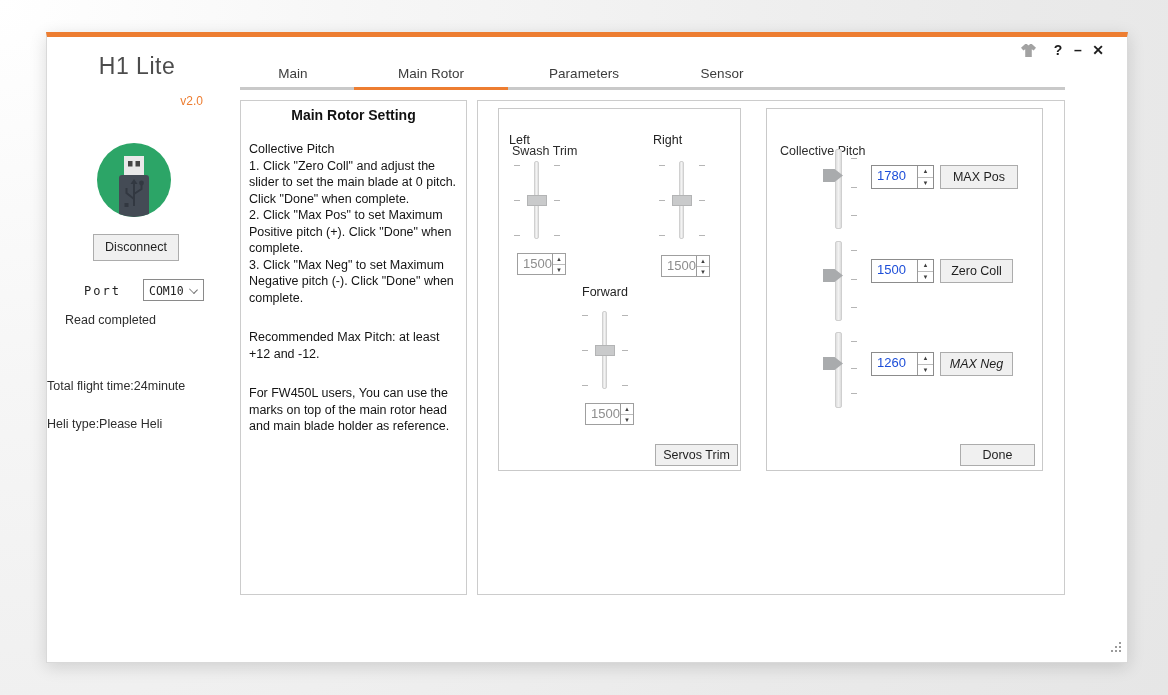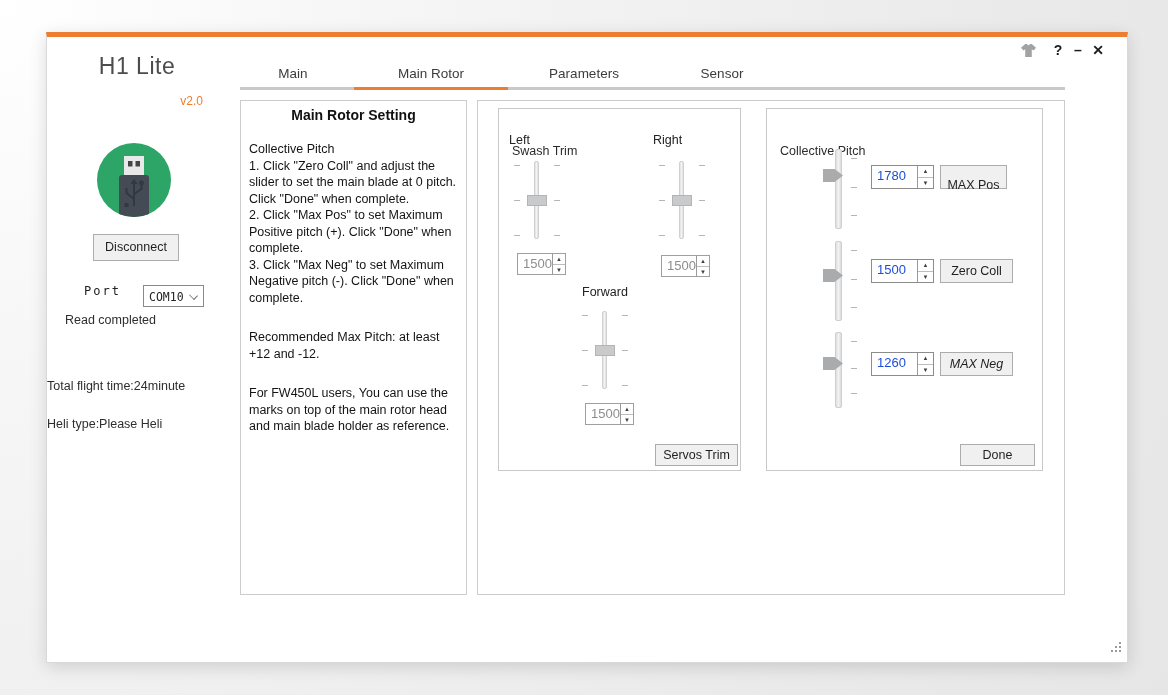--- a/index.html
+++ b/index.html
@@ -27,21 +27,21 @@
     font-size:13.5px; color:#3c3c3c; cursor:pointer; }
   .tab-underline { position:absolute; left:0; top:23px; width:825px; height:3px; background:#c9c9c9; }
   .tab-underline-active { position:absolute; top:23px; height:3px; background:#ED7D31; }
 
   
   .btn { position:absolute; background:#f0f0f0; border:1px solid #acacac; text-align:center;
     font-size:12.5px; color:#1f1f1f; cursor:pointer; }
   .disconnect { left:46px; top:197px; width:86px; height:27px; padding-top:5px; }
   .port-label { position:absolute; left:37px; top:247px; font-family:"DejaVu Sans Mono", monospace;
     font-size:12px; color:#222; letter-spacing:2px; }
-  .combo { position:absolute; left:96px; top:248px; width:61px; height:22px; background:#fff;
+  .combo { position:absolute; left:96px; top:242px; width:61px; height:22px; background:#fff;
     border:1px solid #8a8a8a; font-family:"DejaVu Sans Mono", monospace; font-size:11.5px;
     color:#222; padding:4px 0 9px 5px; cursor:pointer; }
   .combo-arrow { position:absolute; right:6px; top:6px; width:7px; height:7px;
     border-right:1.5px solid #707070; border-bottom:1.5px solid #707070; transform:rotate(45deg) scale(1,.8); }
   .side-text { position:absolute; text-align:left; font-size:12.5px; color:#2e2e2e; }
 
   
   .panel { position:absolute; border:1px solid #cccccc; background:#fff; }
   .instructions { left:193px; top:63px; width:227px; height:495px; padding:6px 8px; }
   .instr-title { text-align:center; font-size:14px; font-weight:700; color:#111; margin-bottom:18px; }
@@ -232,21 +232,21 @@
         <span class="tick" style="left:32px;top:68px;"></span>
         <div class="cthumb" style="left:4px;top:22px;"></div>
       </div>
       <div class="spin" style="left:104px;top:56px;width:63px;height:24px;">
         <span class="num">1780</span>
         <span class="step">
               <span class="up">▲</span>
               <span>▼</span>
             </span>
       </div>
-      <div class="btn" style="left:173px;top:56px;width:67px;height:24px;padding-top:12px;">MAX Pos</div>
+      <div class="btn" style="left:173px;top:56px;width:78px;height:24px;padding-top:4px;">MAX Pos</div>
 
       <div style="position:absolute;left:52px;top:130px;width:42px;height:84px;">
         <div class="ctrack" style="left:16px;top:2px;height:80px;"></div>
         <span class="tick" style="left:32px;top:11px;"></span>
         <span class="tick" style="left:32px;top:40px;"></span>
         <span class="tick" style="left:32px;top:68px;"></span>
         <div class="cthumb" style="left:4px;top:30px;"></div>
       </div>
       <div class="spin" style="left:104px;top:150px;width:63px;height:24px;">
         <span class="num">1500</span>

